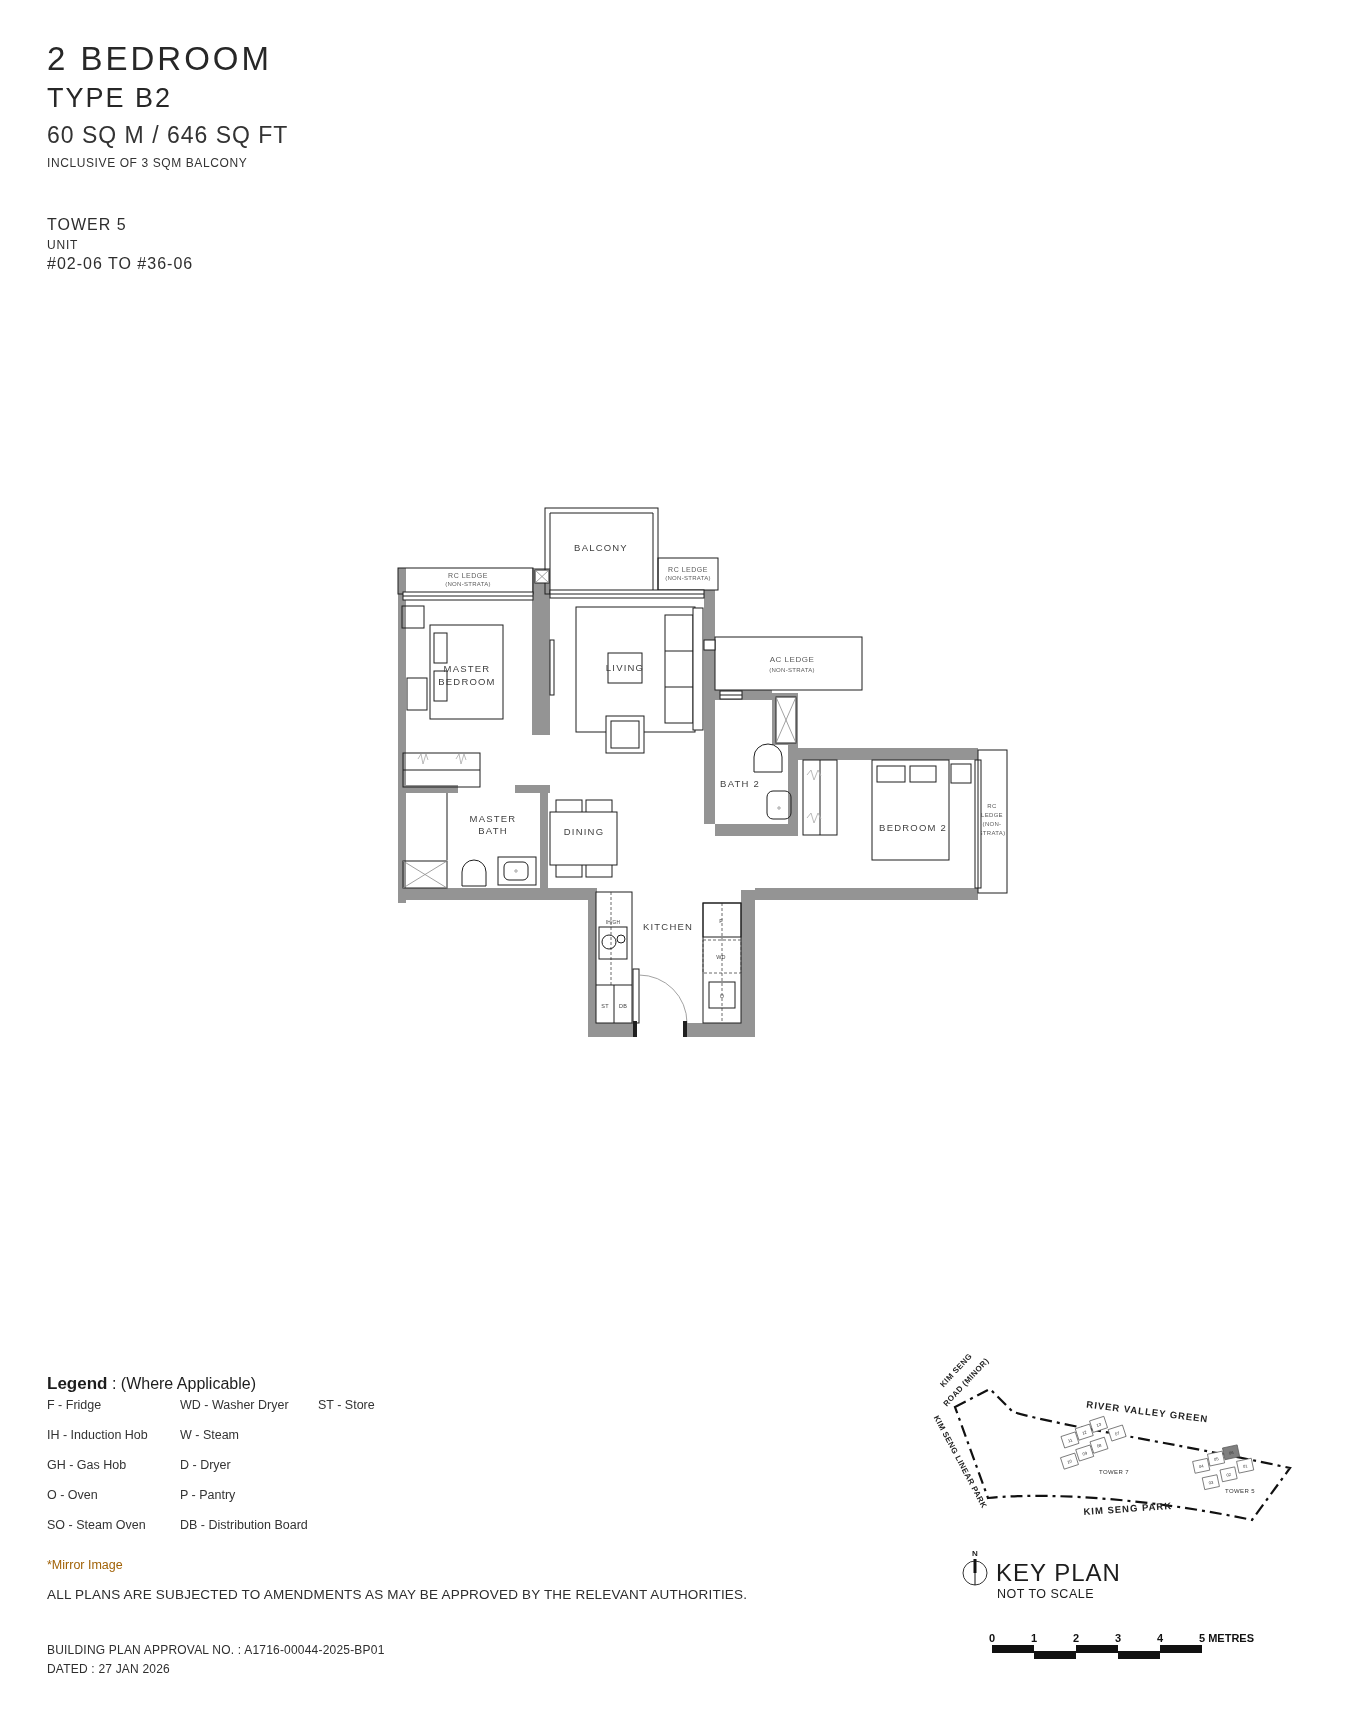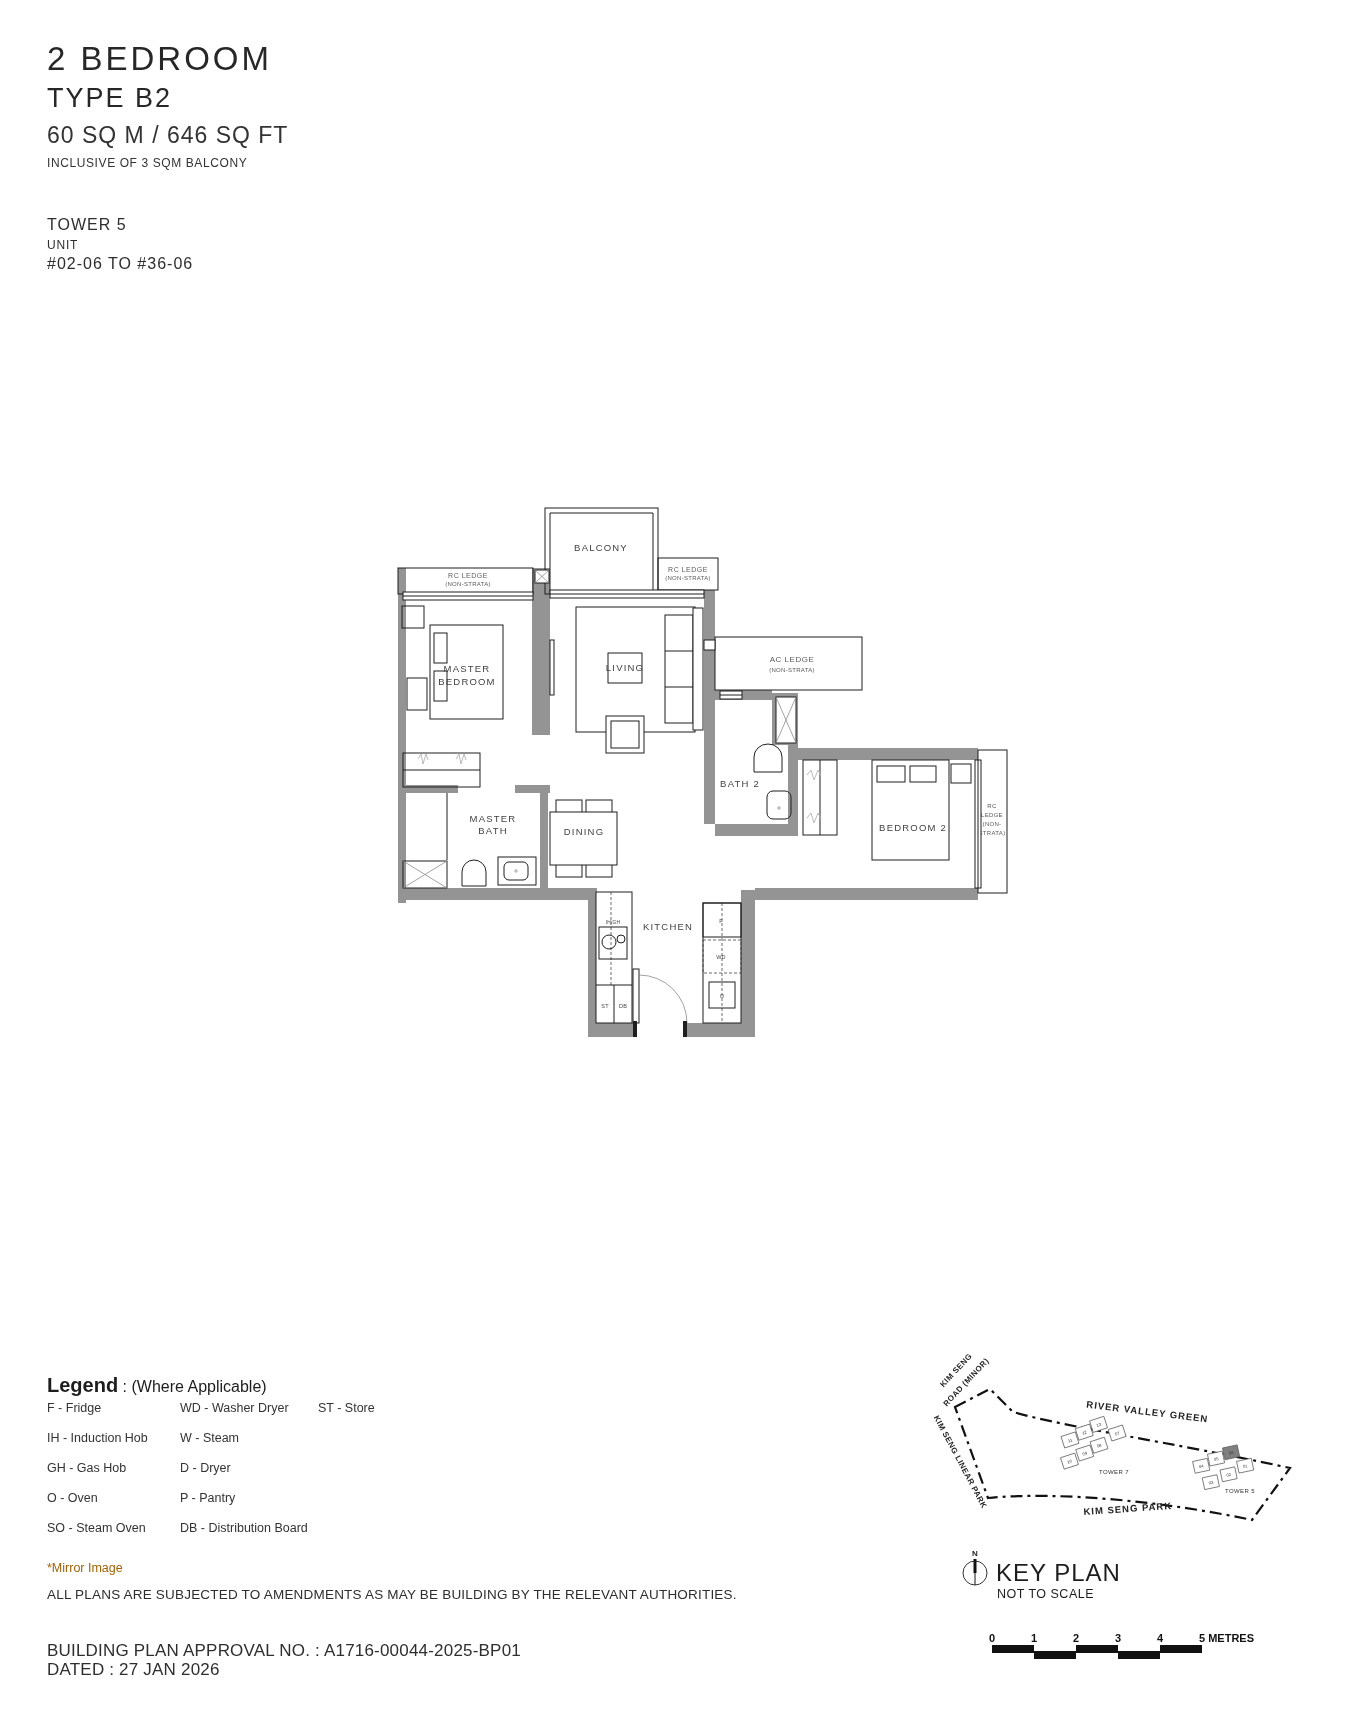--- a/index.html
+++ b/index.html
@@ -11,28 +11,28 @@
   .sub-title{font-size:27px;letter-spacing:2px;color:#272727;margin-top:7px;line-height:1.05;}
   .area-line{font-size:23px;letter-spacing:1px;color:#333;margin-top:11px;line-height:1.05;}
   .note-line{font-size:12px;letter-spacing:.6px;color:#333;margin-top:9px;}
   #tower-block{left:47px;top:217px;line-height:1.05;}
   .tower-name{font-size:16px;letter-spacing:1px;color:#2e2e2e;}
   .unit-word{font-size:12px;letter-spacing:.8px;color:#2e2e2e;margin-top:5px;}
   .unit-range{font-size:16px;letter-spacing:1px;color:#2e2e2e;margin-top:5px;}
   
   #legend-block{left:47px;top:1374px;width:480px;}
   .legend-title{font-size:16px;color:#1d1d1d;}
-  .legend-title b{font-size:20px;font-weight:bold;}
+  .legend-title b{font-size:17px;font-weight:bold;}
   .legend-grid{position:relative;margin-top:4px;font-size:12.5px;color:#333;}
   .lg-col{position:absolute;top:0;}
   .lg-col div{height:30px;}
   .mirror{font-size:12.5px;color:#a16207;position:absolute;left:0;top:160px;}
   
   #disclaimer-block{left:47px;top:1585px;font-size:13.5px;color:#2e2e2e;line-height:19px;letter-spacing:.2px;}
-  #approval-block{left:47px;top:1641px;font-size:17px;color:#2e2e2e;line-height:19px;letter-spacing:.2px;}
+  #approval-block{left:47px;top:1641px;font-size:12px;color:#2e2e2e;line-height:19px;letter-spacing:.2px;}
   
   svg text{font-family:"Liberation Sans",sans-serif;}
   .room-label{font-size:9.5px;letter-spacing:1.2px;fill:#3f3f3f;text-anchor:middle;}
   .ledge-label{font-size:7px;letter-spacing:.5px;fill:#5a5a5a;text-anchor:middle;}
   .ledge-sub{font-size:6px;letter-spacing:.3px;fill:#5a5a5a;text-anchor:middle;}
   .appl-label{font-size:5.5px;letter-spacing:.2px;fill:#444;text-anchor:middle;}
   .wall{fill:#949494;}
   .thin{fill:none;stroke:#1f1f1f;stroke-width:1;}
   .thin-w{fill:#ffffff;stroke:#1f1f1f;stroke-width:1;}
   .lite{fill:none;stroke:#8a8a8a;stroke-width:.8;}
@@ -323,18 +323,18 @@
   <text class="scale-num" x="175" y="10">4</text>
   <text class="scale-end" x="214" y="10">5 METRES</text>
   <rect x="7" y="13" width="42" height="8" fill="#111"></rect>
   <rect x="49" y="19" width="42" height="8" fill="#111"></rect>
   <rect x="91" y="13" width="42" height="8" fill="#111"></rect>
   <rect x="133" y="19" width="42" height="8" fill="#111"></rect>
   <rect x="175" y="13" width="42" height="8" fill="#111"></rect>
 </svg>
 
 <div class="abs" id="disclaimer-block">
-  <div>ALL PLANS ARE SUBJECTED TO AMENDMENTS AS MAY BE BUILDING BY THE RELEVANT AUTHORITIES.</div>
+  <div>ALL PLANS ARE SUBJECTED TO AMENDMENTS AS MAY BE APPROVED BY THE RELEVANT AUTHORITIES.</div>
 </div>
 <div class="abs" id="approval-block">
   <div>BUILDING PLAN APPROVAL NO. : A1716-00044-2025-BP01</div>
   <div>DATED : 27 JAN 2026</div>
 </div>
 
 </body></html>

